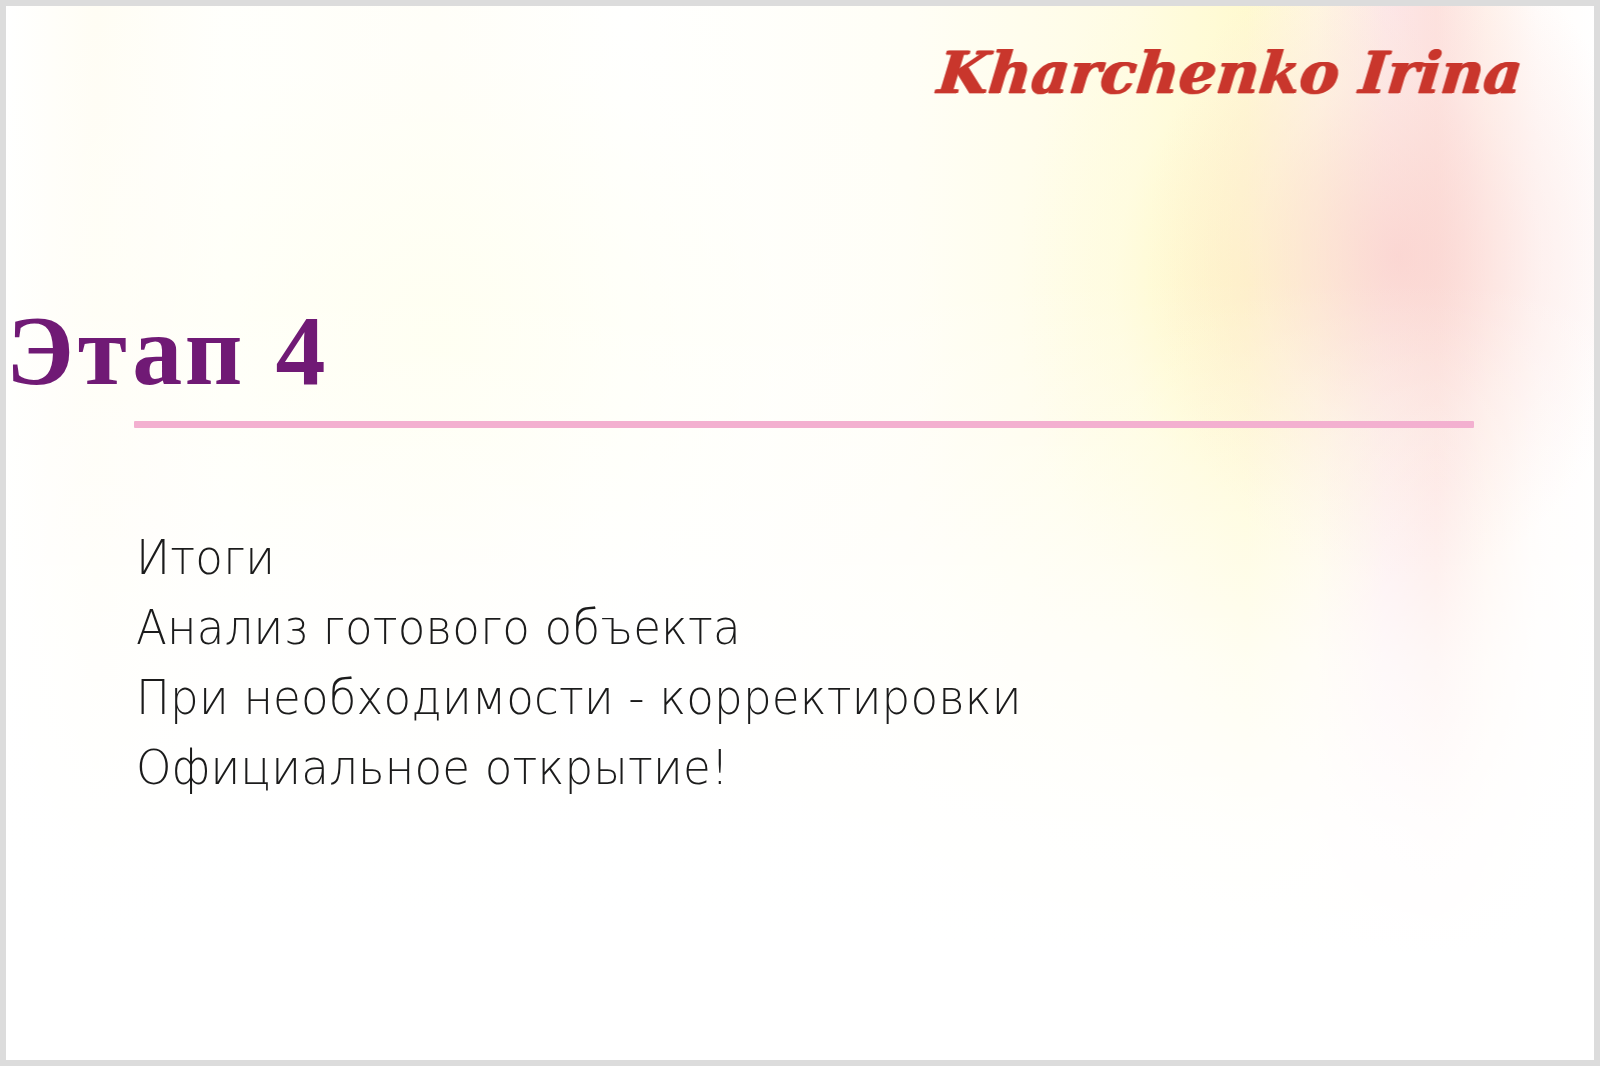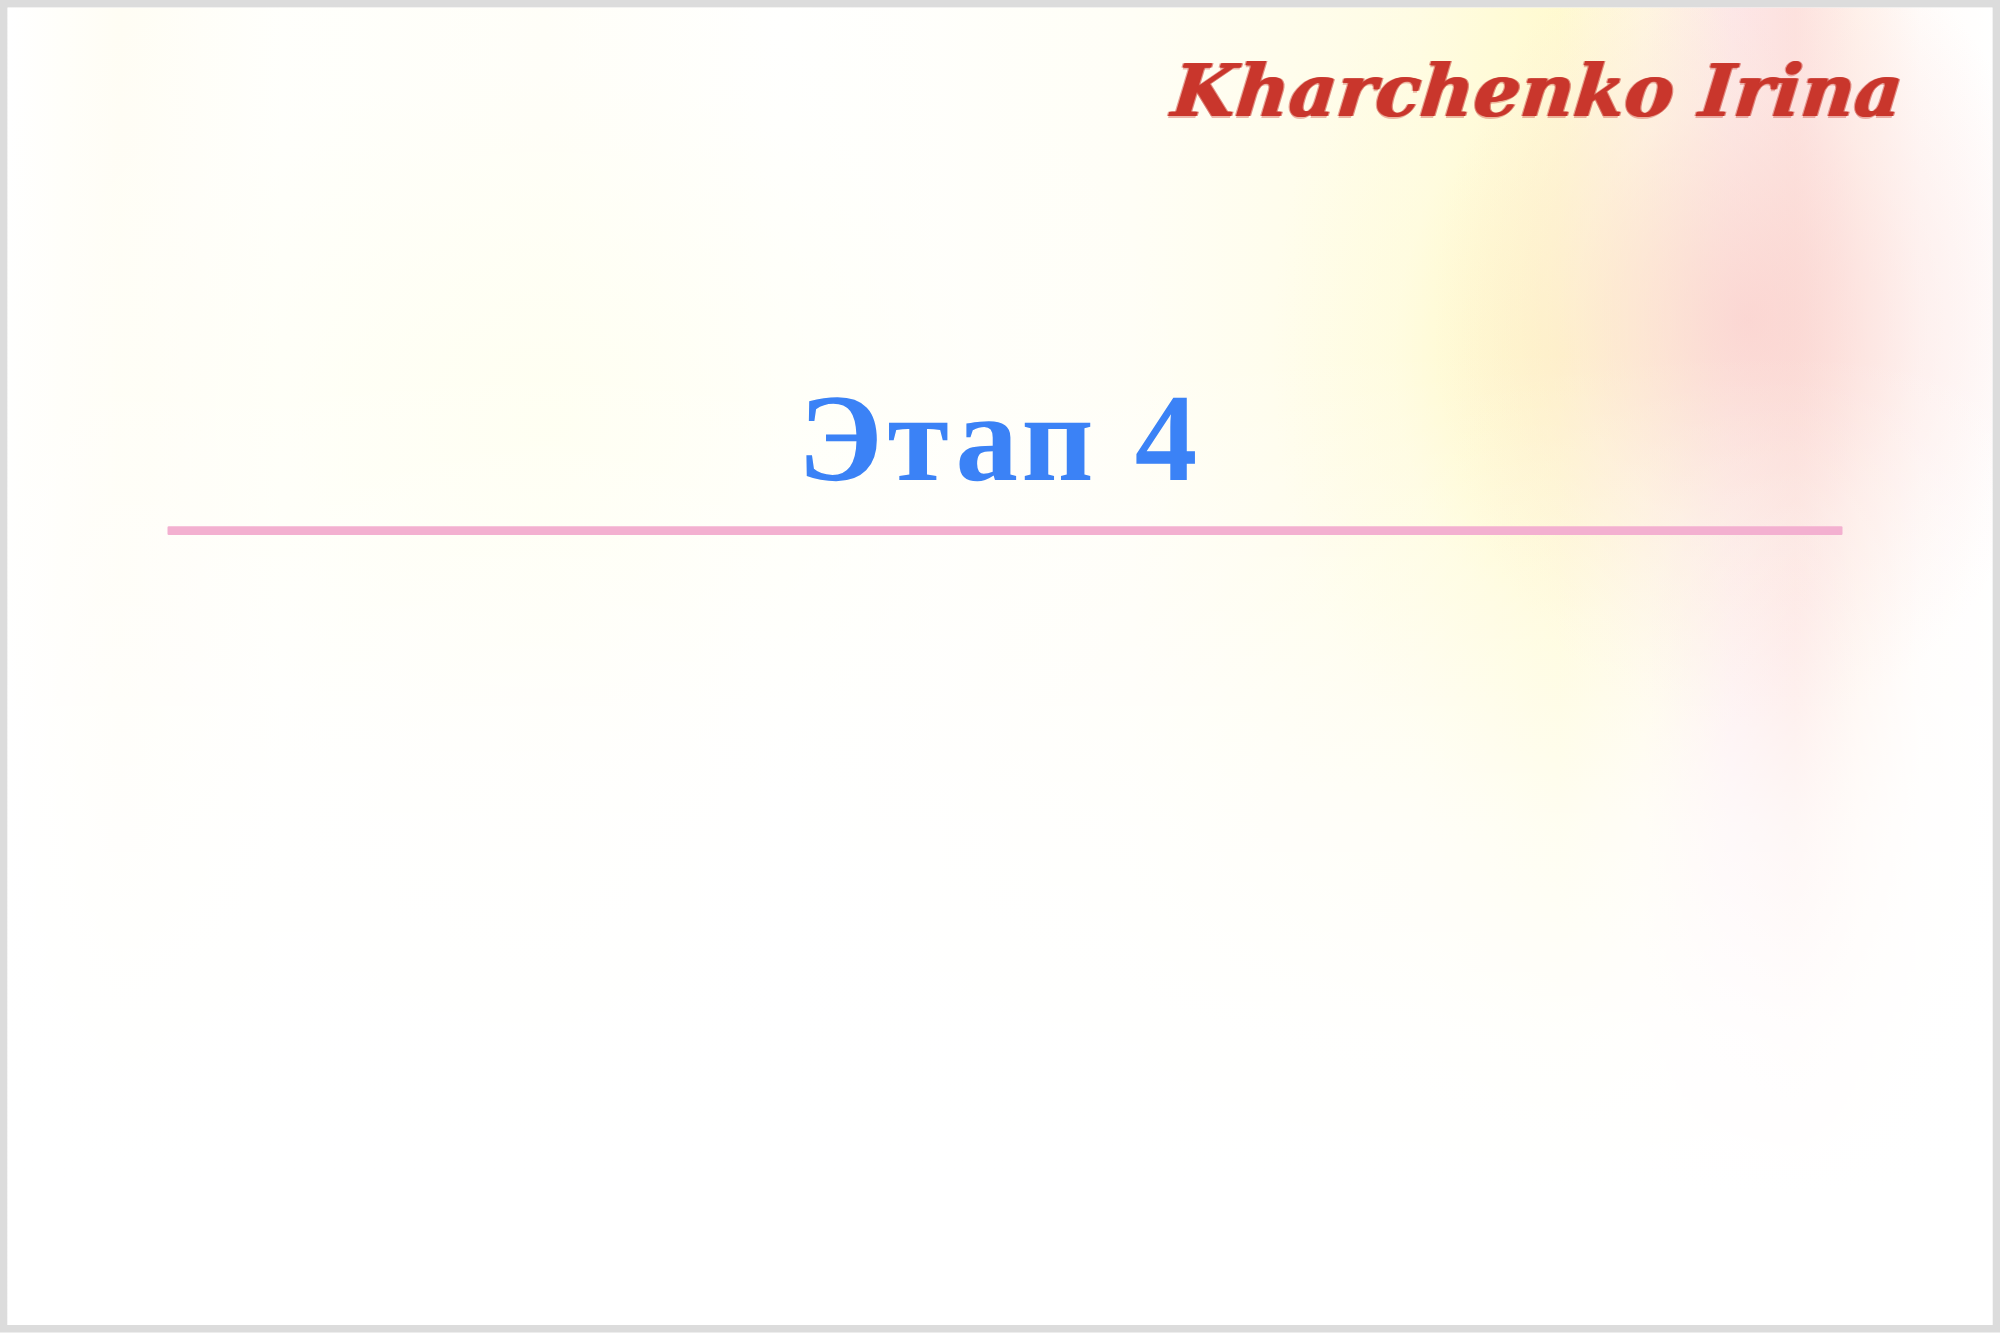--- a/index.html
+++ b/index.html
@@ -102,22 +102,22 @@
       -1px 0 0 rgba(201,54,44,0.45),
        0 1px 0 rgba(201,54,44,0.35);
   }
 
   
   #slide-title {
     position: absolute;
     left: 0;
     right: 0;
     top: 292px;
-    text-align: center;
-    color: #3b82f6;
+    text-align: left;
+    color: #701a75;
     font-family: "Liberation Serif", "DejaVu Serif", serif;
     font-weight: bold;
     font-size: 100px;
     line-height: 1.06;
     letter-spacing: 4px;
   }
 
   
   #title-divider {
     position: absolute;
@@ -158,14 +158,20 @@
   <div class="bg-layer" id="bg-bloom-yellow"></div>
   <div class="bg-layer" id="bg-bloom-pink"></div>
   <div class="bg-layer" id="bg-fade"></div>
 
   <div id="logo">Kharchenko Irina</div>
 
   <div id="slide-title">Этап 4</div>
 
   <div id="title-divider"></div>
 
+  <div id="body-list">
+    <div class="body-line">Итоги</div>
+    <div class="body-line">Анализ готового объекта</div>
+    <div class="body-line">При необходимости - корректировки</div>
+    <div class="body-line">Официальное открытие!</div>
+  </div>
 
 </div>
 
 </body></html>

